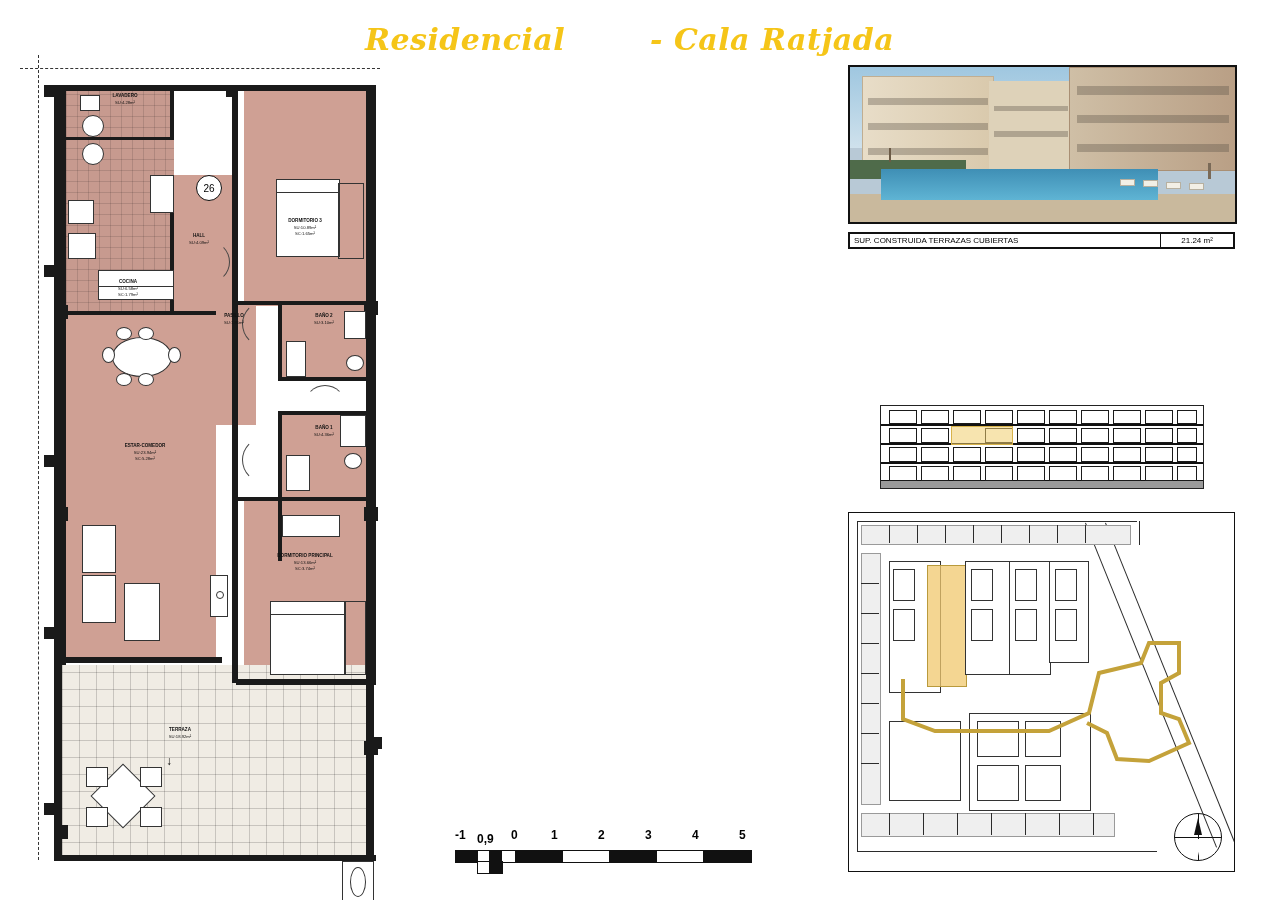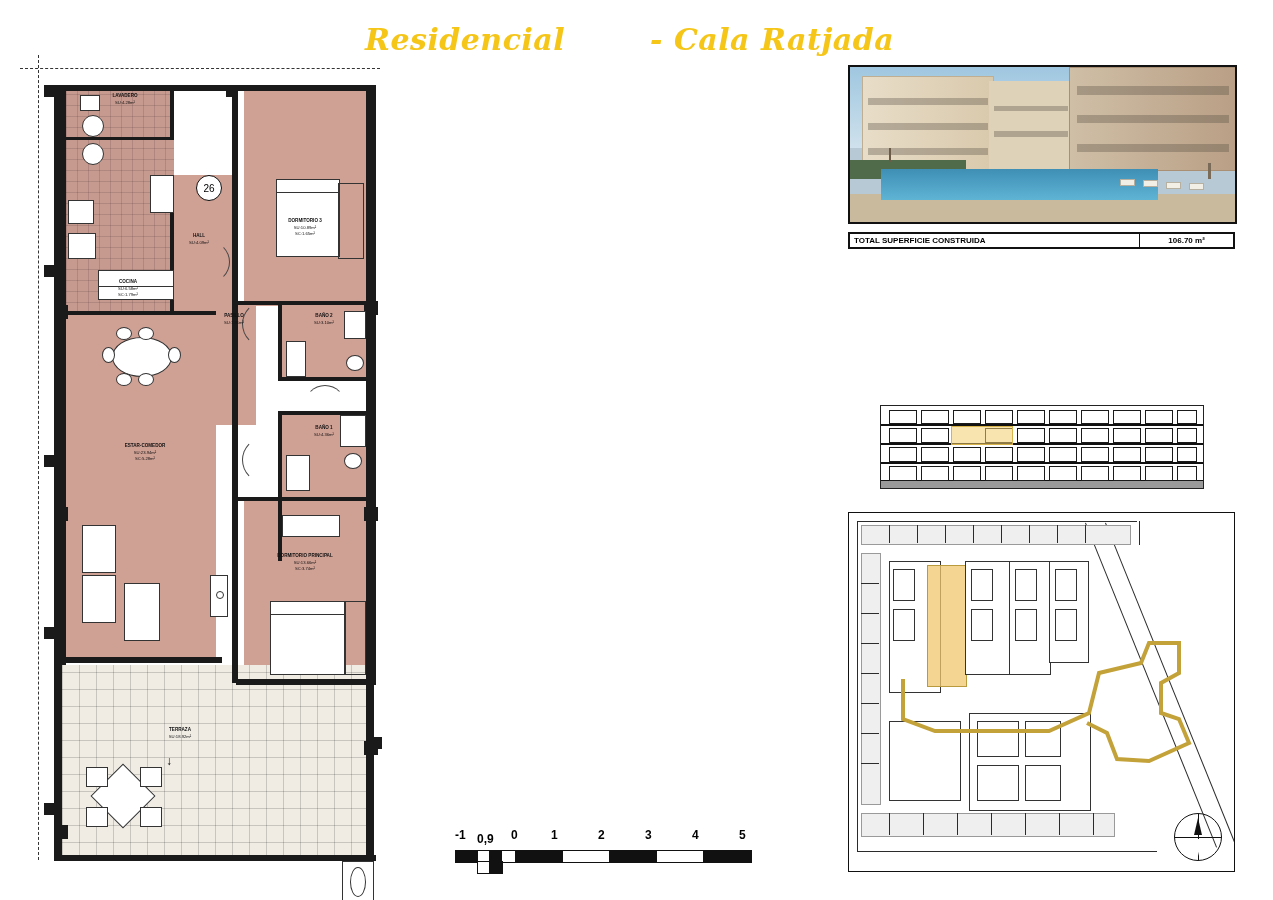--- a/index.html
+++ b/index.html
@@ -350,22 +350,22 @@
   <div class="lounger" style="left:82%;top:74%;"></div>
   <div class="lounger" style="left:88%;top:75%;"></div>
   <div class="umbrella" style="left:93%;top:62%;"></div>
   <div class="palm" style="left:10%;top:52%;"></div>
 </div>
 
 <div id="datatable" class="abs">
   <table>
     <tbody>
     <tr>
-      <td colspan="5" class="total-lbl">TOTAL SUPERFICIE CONSTRUIDA</td>
-      <td colspan="2" class="total-val">106.70 m²</td>
+      <td colspan="5" class="sup-lbl">SUP. CONSTRUIDA TERRAZAS CUBIERTAS</td>
+      <td colspan="2" class="sup-val">21.24 m²</td>
     </tr>
   </tbody>
     </table>
 </div>
 
 <div id="elevation" class="abs">
   <div class="elev-base">
     <div class="elev-band" style="top:18px;"></div>
     <div class="elev-band" style="top:37px;"></div>
     <div class="elev-band" style="top:56px;"></div>

